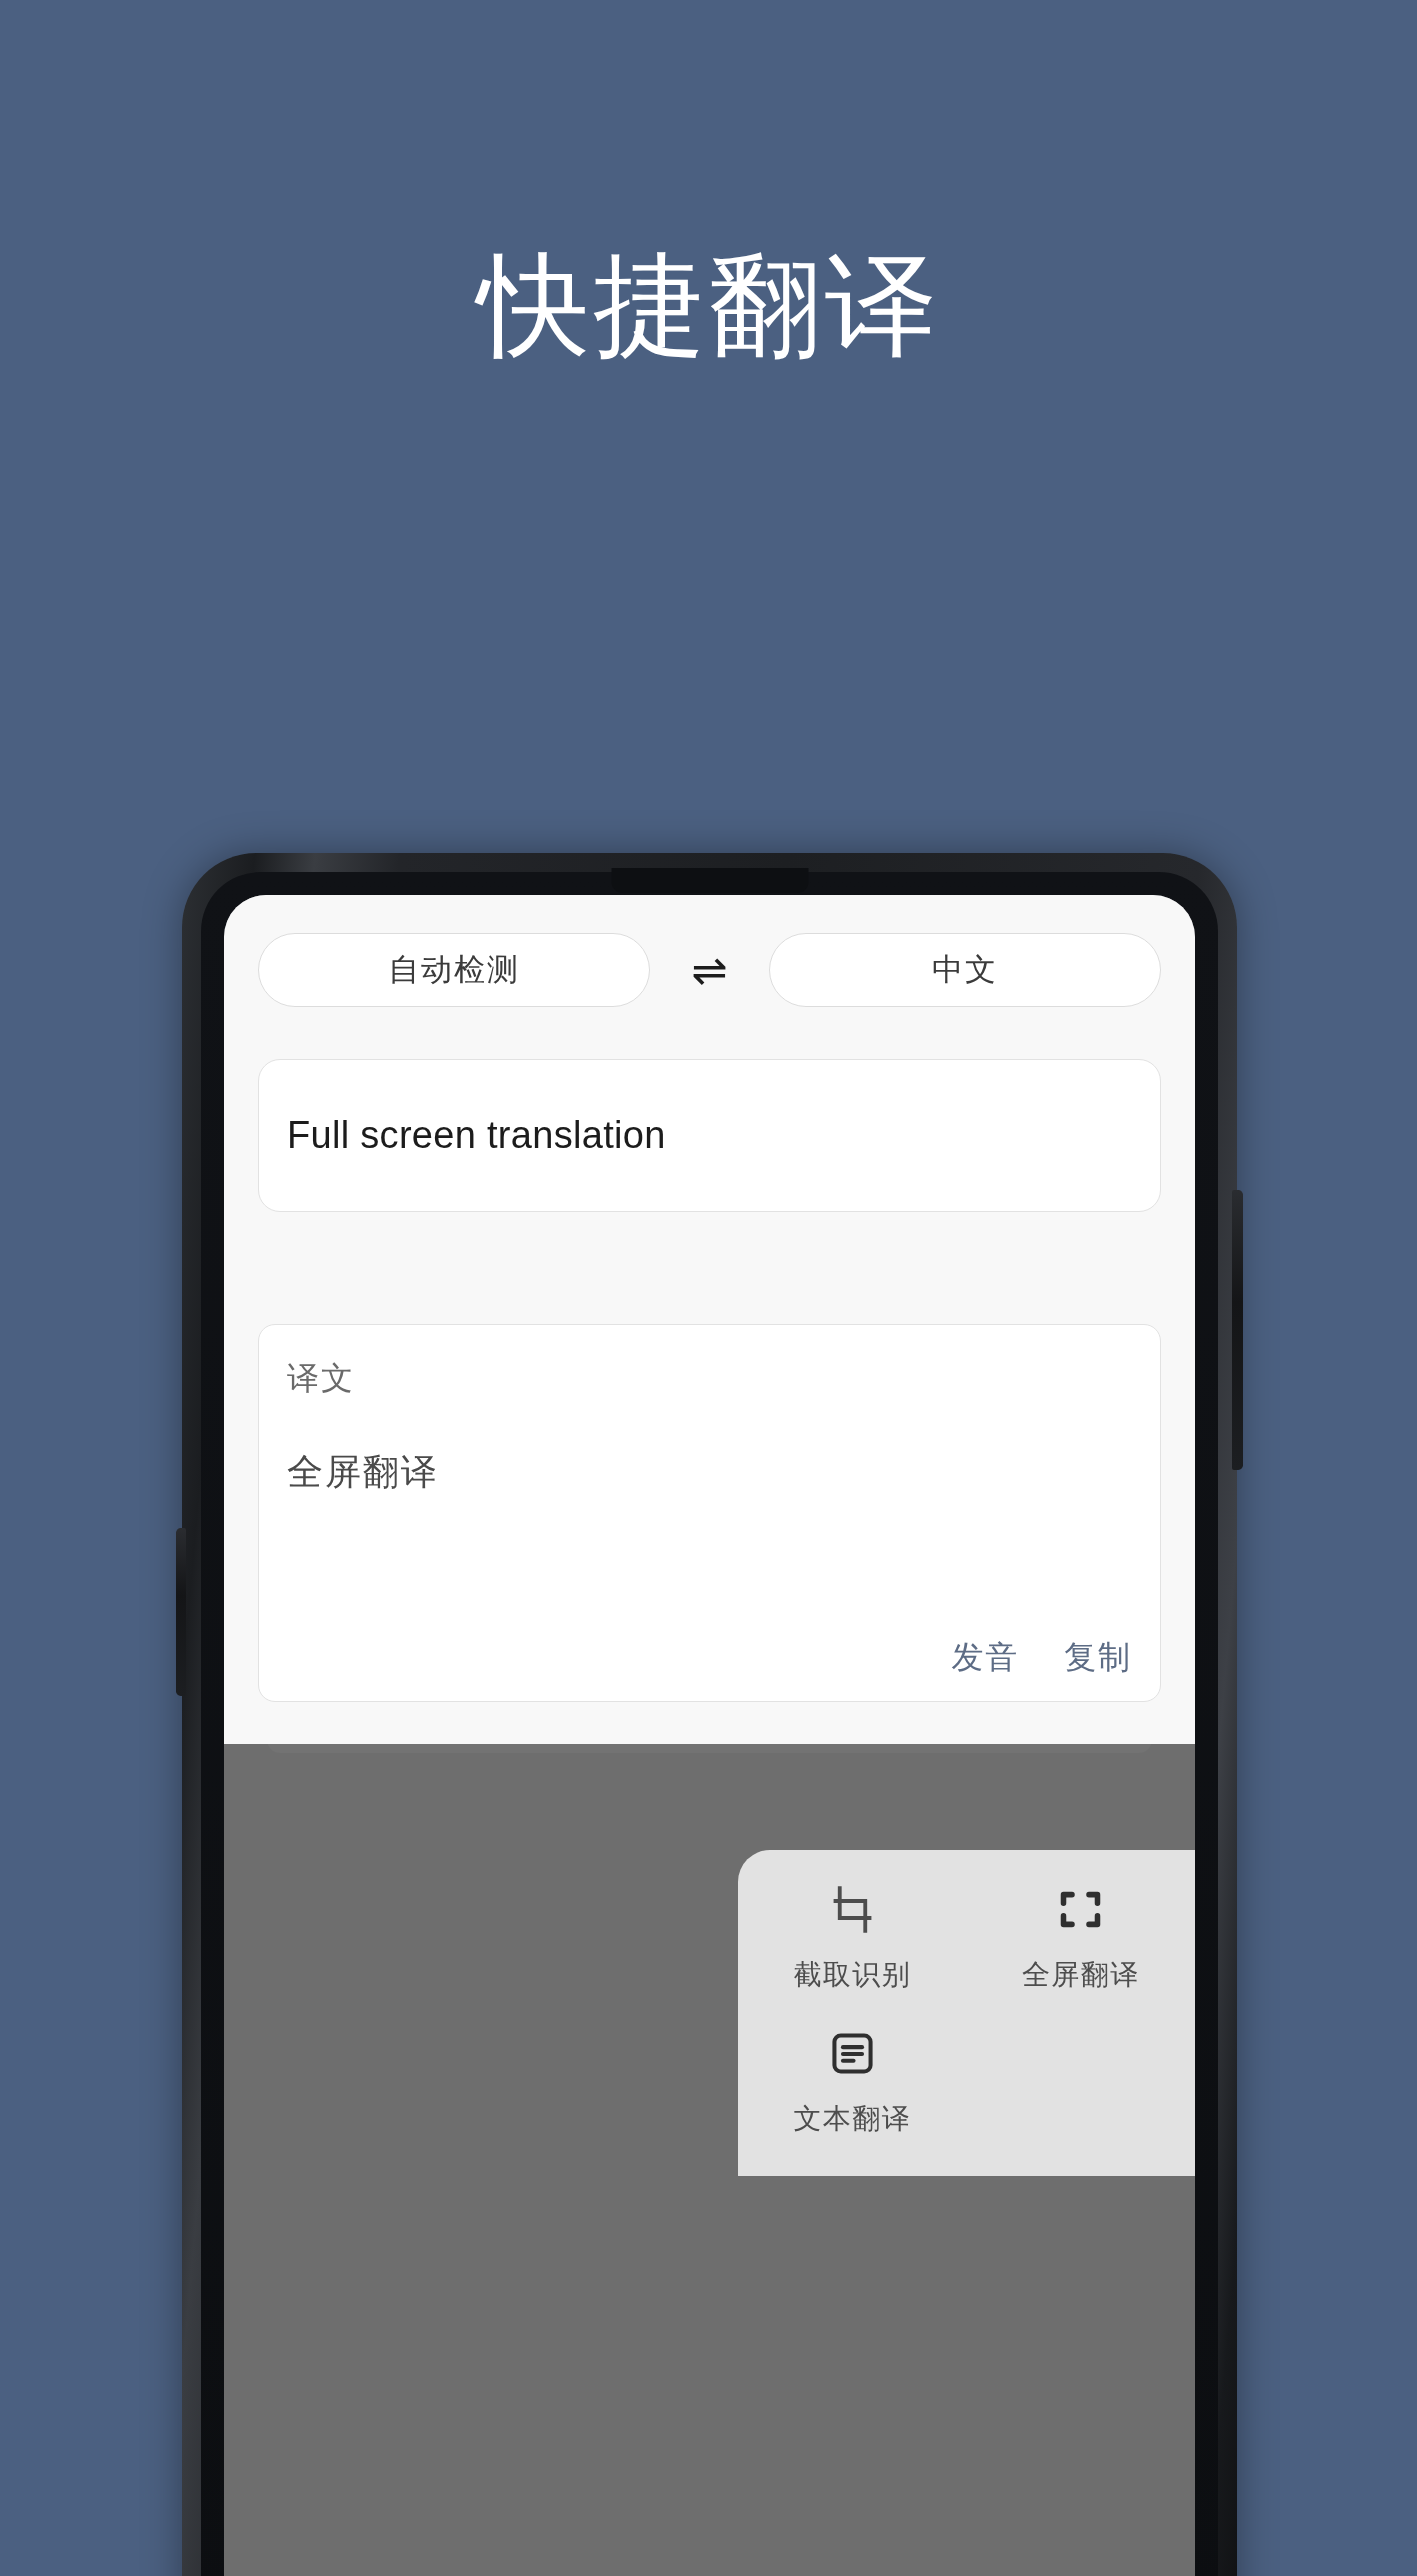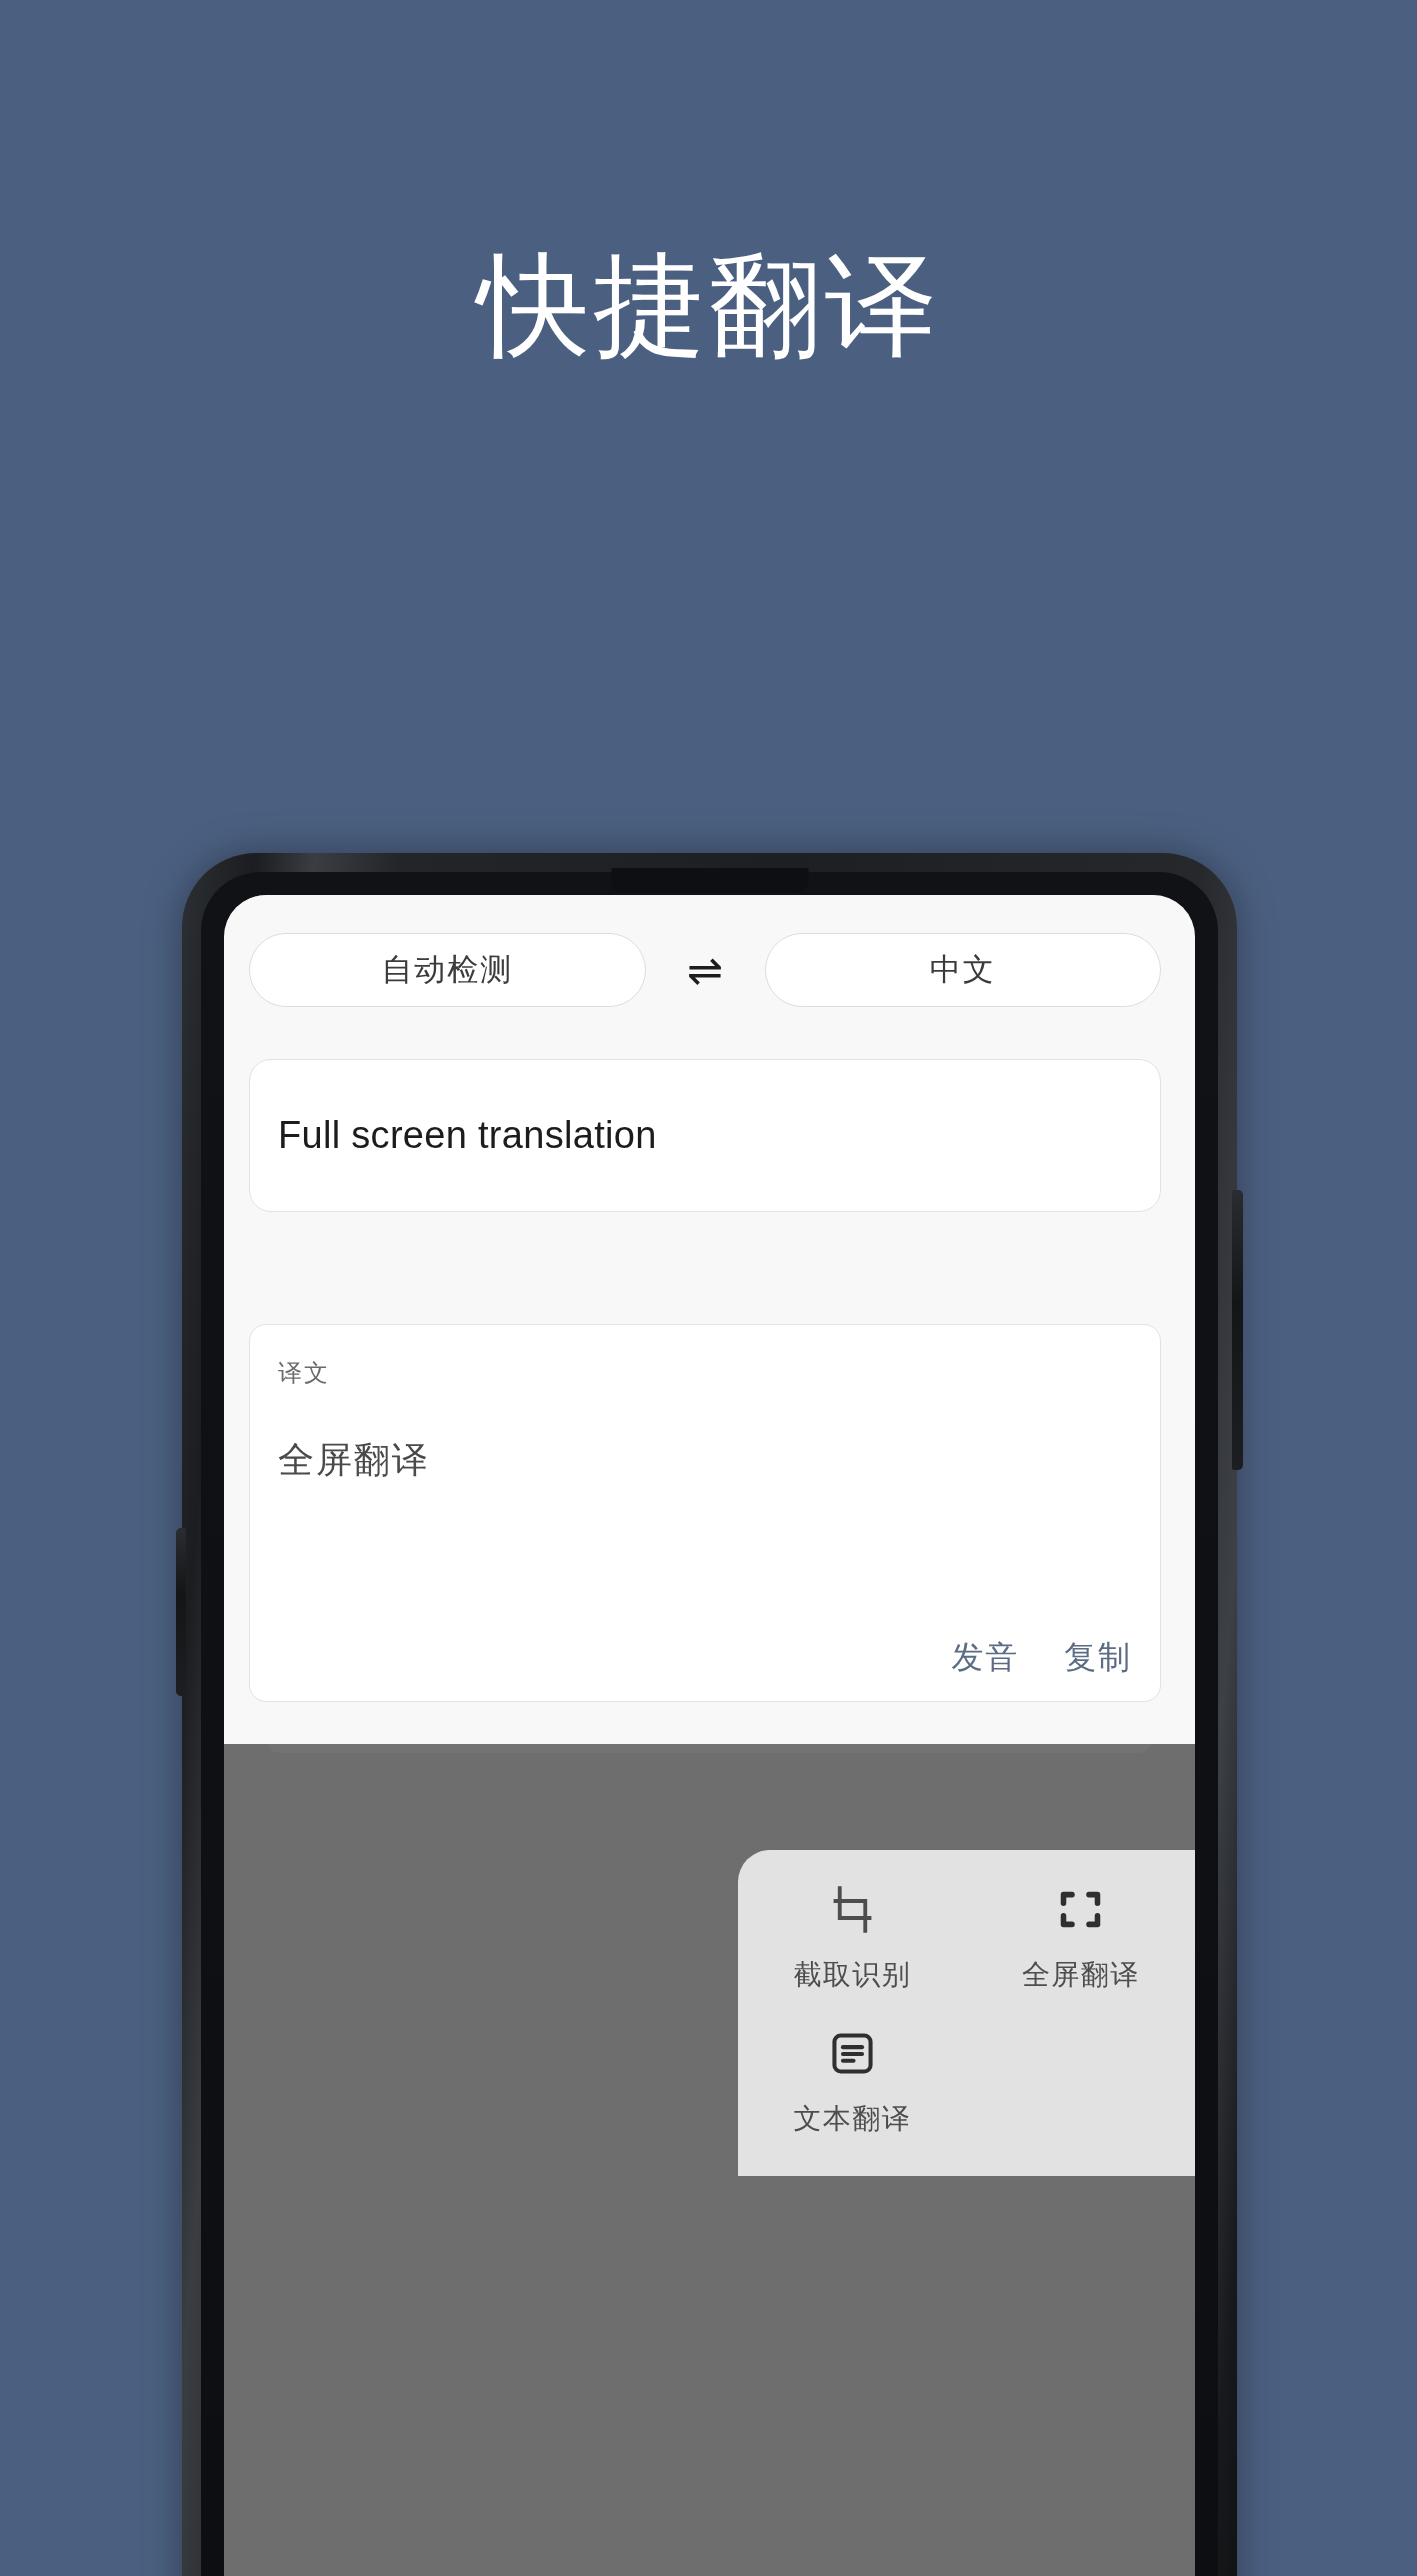--- a/index.html
+++ b/index.html
@@ -99,21 +99,21 @@
   .row-gap { height: 85px; }
   .row-divider { height: 0.9px; background: rgba(255,255,255,.09); margin: 0 43px; }
 
   
   .translate-card {
     position: absolute;
     left: 0; top: 0; right: 0;
     height: 849px;
     background: #f8f8f8;
     border-radius: 28px 28px 0 0;
-    padding: 38px 34px 0 25px;
+    padding: 38px 34px 0 34px;
     z-index: 4;
   }
   .lang-bar {
     display: flex;
     align-items: center;
     justify-content: space-between;
     gap: 17px;
   }
   .lang-chip {
     flex: 1 1 0;
@@ -148,21 +148,21 @@
   .result-box {
     margin-top: 112px;
     height: 378px;
     background: #ffffff;
     border: 1.4px solid #e2e2e2;
     border-radius: 17px;
     padding: 32px 28px 0 28px;
     position: relative;
   }
   .result-label {
-    font-size: 24px;
+    font-size: 32px;
     color: #6a6a6a;
     letter-spacing: 1.9px;
   }
   .result-text {
     margin-top: 47px;
     font-size: 36px;
     color: #4a4a4a;
     letter-spacing: 1.9px;
   }
   .result-actions {

